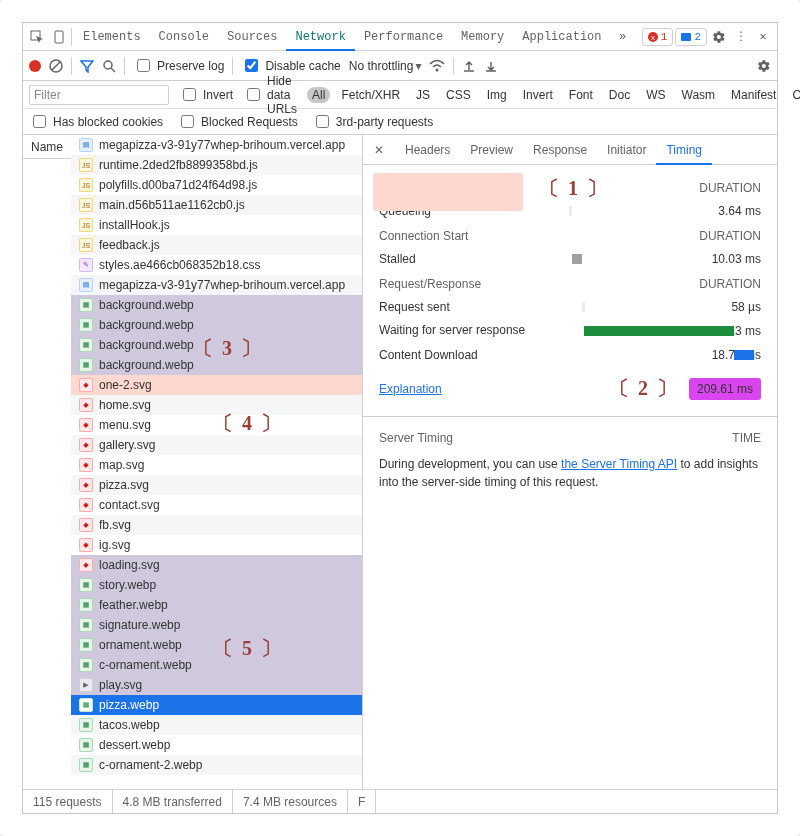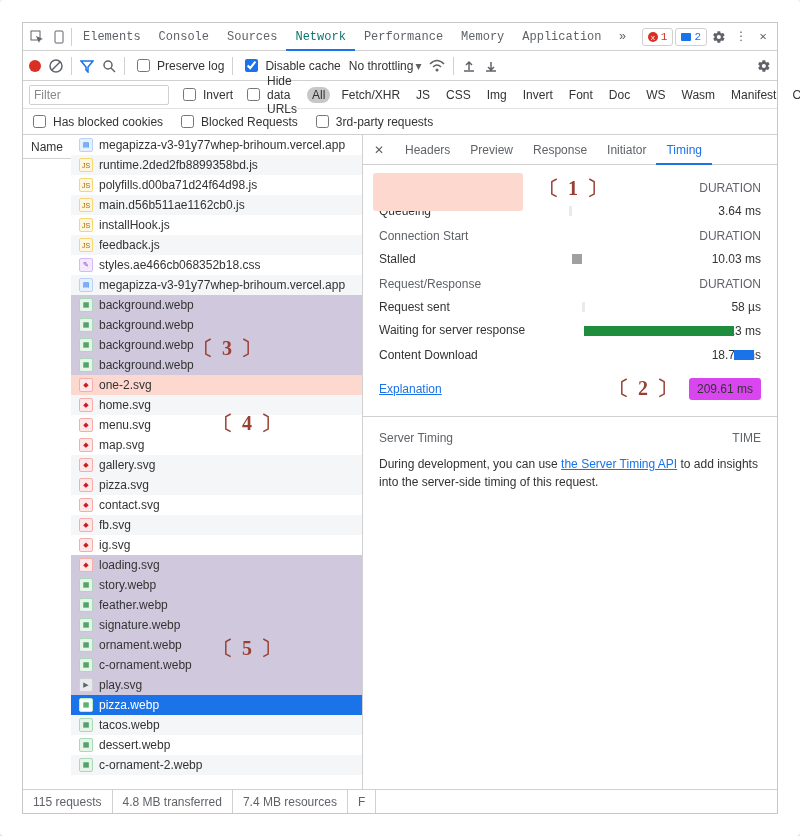--- a/index.html
+++ b/index.html
@@ -284,27 +284,27 @@
               <span>one-2.svg</span>
             </div>
             <div class="row zebra">
               <span class="ficon ic-svg" style="font-size: 7px;">◆</span>
               <span>home.svg</span>
             </div>
             <div class="row">
               <span class="ficon ic-svg" style="font-size: 7px;">◆</span>
               <span>menu.svg</span>
             </div>
+            <div class="row zebra">
+              <span class="ficon ic-svg" style="font-size: 7px;">◆</span>
+              <span>gallery.svg</span>
+            </div>
             <div class="row">
               <span class="ficon ic-svg" style="font-size: 7px;">◆</span>
               <span>map.svg</span>
-            </div>
-            <div class="row zebra">
-              <span class="ficon ic-svg" style="font-size: 7px;">◆</span>
-              <span>gallery.svg</span>
             </div>
             <div class="row zebra">
               <span class="ficon ic-svg" style="font-size: 7px;">◆</span>
               <span>pizza.svg</span>
             </div>
             <div class="row">
               <span class="ficon ic-svg" style="font-size: 7px;">◆</span>
               <span>contact.svg</span>
             </div>
             <div class="row zebra">

